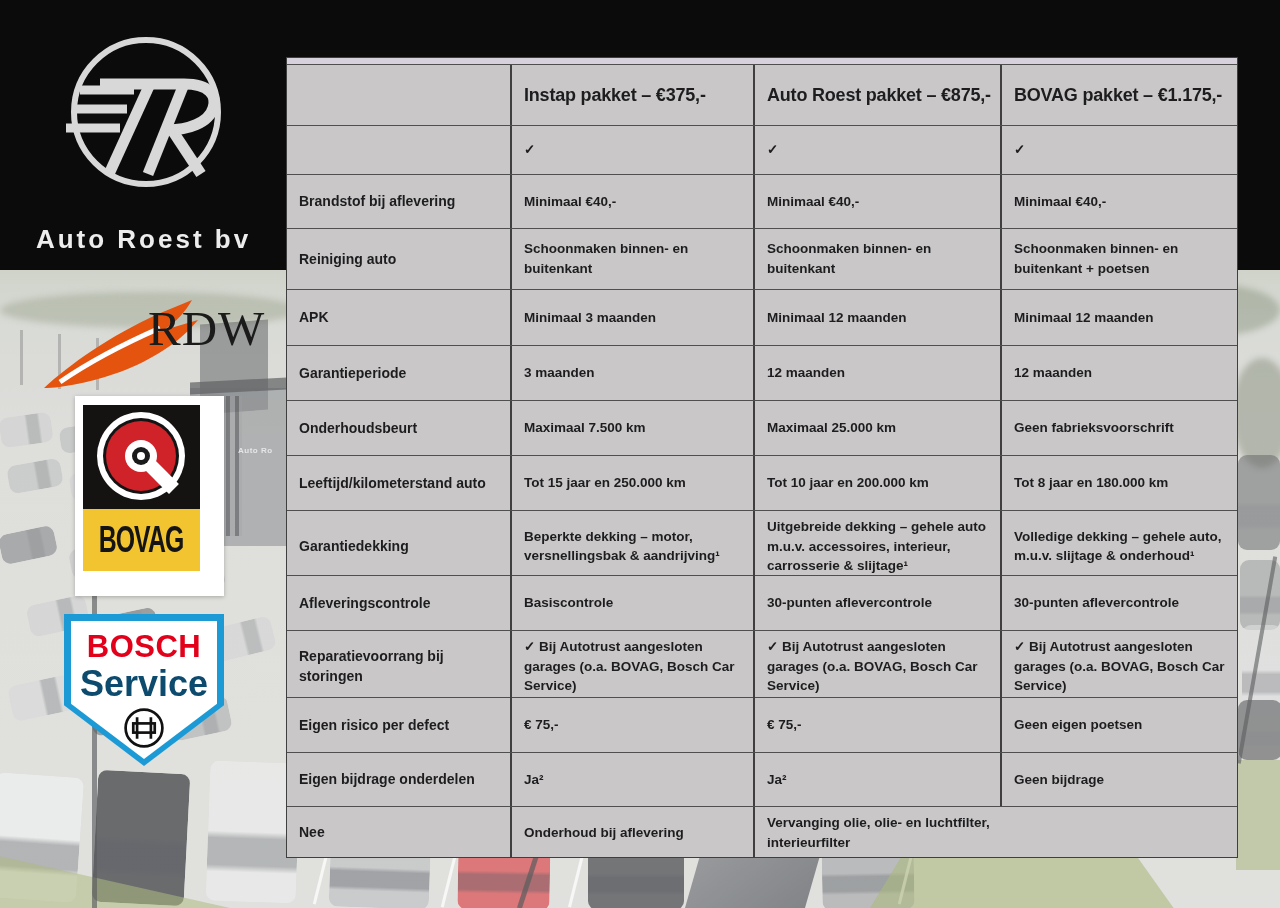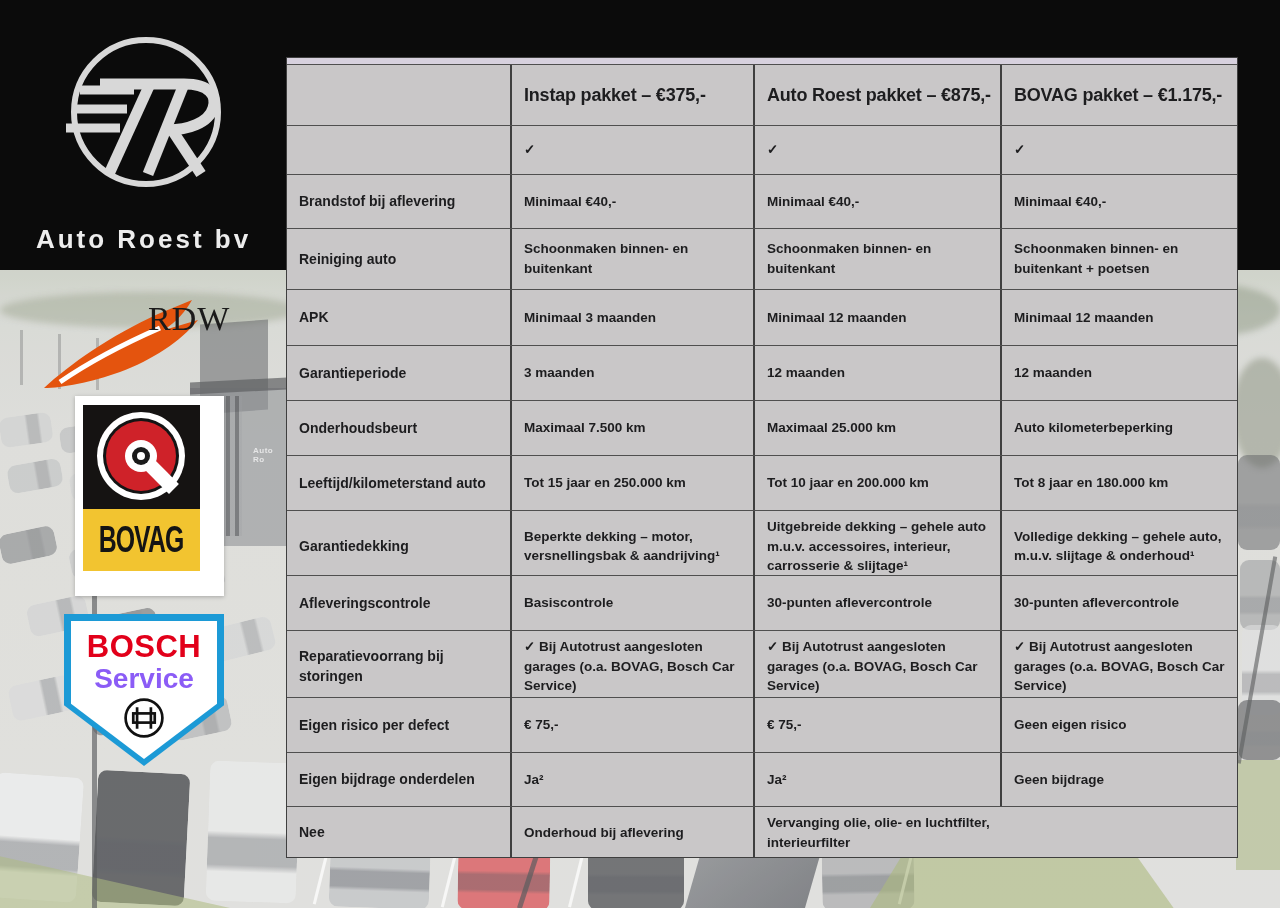--- a/index.html
+++ b/index.html
@@ -29,55 +29,55 @@
   .lav{height:6px;background:#d7d1de;}
   .trow{display:grid;grid-template-columns:223px 243px 247px 237px;background:#c9c7c8;border-top:1px solid #4f4f4f;}
   .trow:first-of-type{border-top:none;}
   .cell{display:flex;align-items:center;padding:6px 10px 6px 12px;
     color:#1d1d1f;font-weight:bold;font-size:13.5px;line-height:1.45;border-left:2px solid #3f3f3f;}
   .cell:first-child{border-left:none;font-size:14px;}
   .hcell{font-size:18px;white-space:nowrap;letter-spacing:-.2px;}
   
   .rdw{position:absolute;left:40px;top:294px;width:210px;height:100px;}
   .rdw-text{position:absolute;left:108px;top:6px;font-family:"Liberation Serif",serif;
-    font-size:34px;color:#1b1b1b;letter-spacing:1px;}
+    font-size:49px;color:#1b1b1b;letter-spacing:1px;}
   .bovag{position:absolute;left:75px;top:396px;width:133px;height:184px;background:#fff;padding:8px;
     box-shadow:0 1px 4px rgba(0,0,0,.25);}
   .bovag-inner{position:absolute;left:8px;top:9px;width:117px;height:166px;}
   .bovag-yellow{position:absolute;left:0;top:104px;width:117px;height:62px;background:#f2c430;
     display:flex;align-items:center;justify-content:center;}
   .bovag-word{color:#141414;font-size:27px;font-weight:bold;transform:scale(.92,1.35);letter-spacing:-1px;}
   .bosch{position:absolute;left:64px;top:614px;width:160px;height:152px;}
   .bosch-outer{position:absolute;inset:0;background:#1c9ad6;
     clip-path:polygon(0 0,100% 0,100% 60%,50% 100%,0 60%);}
   .bosch-innerw{position:absolute;left:7px;top:7px;width:146px;height:138px;background:#fff;
     clip-path:polygon(0 0,100% 0,100% 60%,50% 100%,0 60%);text-align:center;}
   .bosch-word1{margin-top:8px;color:#e2001a;font-size:31px;font-weight:bold;letter-spacing:.5px;}
-  .bosch-word2{margin-top:-2px;color:#8b5cf6;font-size:28px;font-weight:bold;}
+  .bosch-word2{margin-top:-2px;color:#0c4a6e;font-size:36px;font-weight:bold;}
 </style>
 </head>
 <body>
 
 <div class="stage">
 
   <div class="photo">
 
     <div class="blob" style="left:0;top:22px;width:300px;height:36px;background:rgba(118,128,98,.35);"></div>
     <div class="blob" style="left:1140px;top:14px;width:140px;height:52px;background:rgba(100,114,84,.4);"></div>
     <div class="blob" style="left:1232px;top:88px;width:60px;height:110px;background:rgba(104,114,88,.45);"></div>
 
     <div class="pole" style="left:20px;top:60px;width:3px;height:55px;opacity:.3;"></div>
     <div class="pole" style="left:58px;top:64px;width:3px;height:55px;opacity:.3;"></div>
     <div class="pole" style="left:96px;top:68px;width:3px;height:52px;opacity:.3;"></div>
 
     <div class="bld" style="left:200px;top:52px;width:68px;height:90px;background:rgba(60,62,66,.5);transform:skewY(-4deg);"></div>
     <div class="bld" style="left:190px;top:118px;width:97px;height:158px;background:rgba(124,127,131,.6);">
       <div style="position:absolute;left:0;top:-8px;width:100%;height:12px;background:rgba(64,66,69,.7);transform:skewY(-3deg);"></div>
       <div style="position:absolute;left:0;top:8px;width:52px;height:140px;background:repeating-linear-gradient(90deg,rgba(50,52,55,.55) 0 4px,rgba(140,142,146,.3) 4px 9px);"></div>
-      <span class="sign-text" style="left:63px;top:58px;">Auto Ro</span>
+      <span class="sign-text" style="left:48px;top:58px;">Auto Ro</span>
     </div>
 
     <div class="car" style="left:0;top:145px;width:52px;height:30px;--c:#c2c4c6;opacity:.5;transform:rotate(-8deg);"></div>
     <div class="car" style="left:60px;top:155px;width:48px;height:26px;--c:#9fa2a6;opacity:.45;transform:rotate(-8deg);"></div>
     <div class="car" style="left:112px;top:160px;width:50px;height:26px;--c:#54565a;opacity:.4;transform:rotate(-8deg);"></div>
     <div class="car" style="left:8px;top:192px;width:54px;height:28px;--c:#aeb1b4;opacity:.5;transform:rotate(-10deg);"></div>
     <div class="car" style="left:70px;top:200px;width:52px;height:28px;--c:#c8cacc;opacity:.45;transform:rotate(-10deg);"></div>
     <div class="car" style="left:136px;top:208px;width:50px;height:27px;--c:#707378;opacity:.4;transform:rotate(-10deg);"></div>
     <div class="car" style="left:0;top:260px;width:56px;height:30px;--c:#5b5e63;opacity:.5;transform:rotate(-12deg);"></div>
     <div class="car" style="left:70px;top:275px;width:56px;height:30px;--c:#b8babd;opacity:.5;transform:rotate(-12deg);"></div>
@@ -220,21 +220,21 @@
       <div class="cell">Garantieperiode</div>
       <div class="cell">3 maanden</div>
       <div class="cell">12 maanden</div>
       <div class="cell">12 maanden</div>
     </div>
 
     <div class="trow" style="height:54px">
       <div class="cell">Onderhoudsbeurt</div>
       <div class="cell">Maximaal 7.500 km</div>
       <div class="cell">Maximaal 25.000 km</div>
-      <div class="cell">Auto kilometerbeperking</div>
+      <div class="cell">Geen fabrieksvoorschrift</div>
     </div>
 
     <div class="trow" style="height:54px">
       <div class="cell">Leeftijd/kilometerstand auto</div>
       <div class="cell">Tot 15 jaar en 250.000 km</div>
       <div class="cell">Tot 10 jaar en 200.000 km</div>
       <div class="cell">Tot 8 jaar en 180.000 km</div>
     </div>
 
     <div class="trow" style="height:64px">
@@ -255,21 +255,21 @@
       <div class="cell">Reparatievoorrang bij storingen</div>
       <div class="cell">✓ Bij Autotrust aangesloten garages (o.a. BOVAG, Bosch Car Service)</div>
       <div class="cell">✓ Bij Autotrust aangesloten garages (o.a. BOVAG, Bosch Car Service)</div>
       <div class="cell">✓ Bij Autotrust aangesloten garages (o.a. BOVAG, Bosch Car Service)</div>
     </div>
 
     <div class="trow" style="height:54px">
       <div class="cell">Eigen risico per defect</div>
       <div class="cell">€ 75,-</div>
       <div class="cell">€ 75,-</div>
-      <div class="cell">Geen eigen risico</div>
+      <div class="cell">Geen eigen poetsen</div>
     </div>
 
     <div class="trow" style="height:53px">
       <div class="cell">Eigen bijdrage onderdelen</div>
       <div class="cell">Ja²</div>
       <div class="cell">Ja²</div>
       <div class="cell">Geen bijdrage</div>
     </div>
 
     <div class="trow" style="height:50px">

